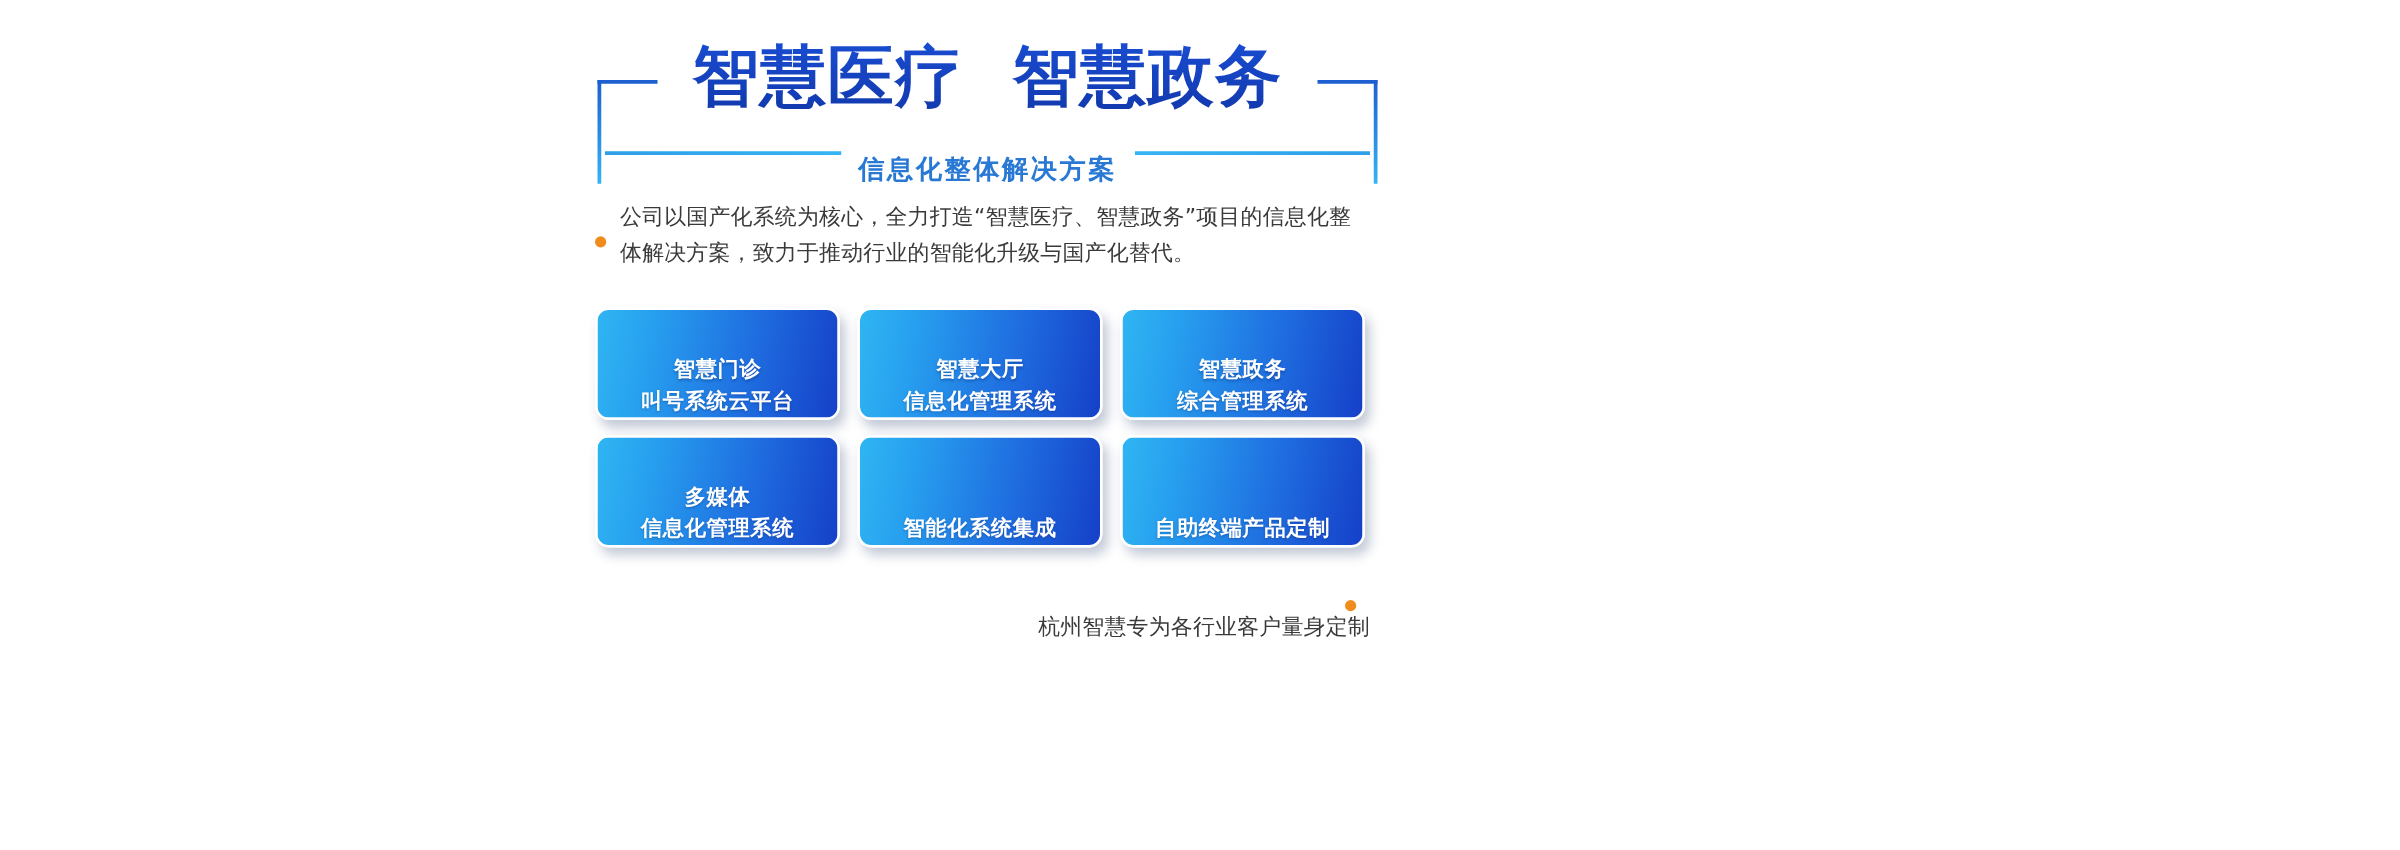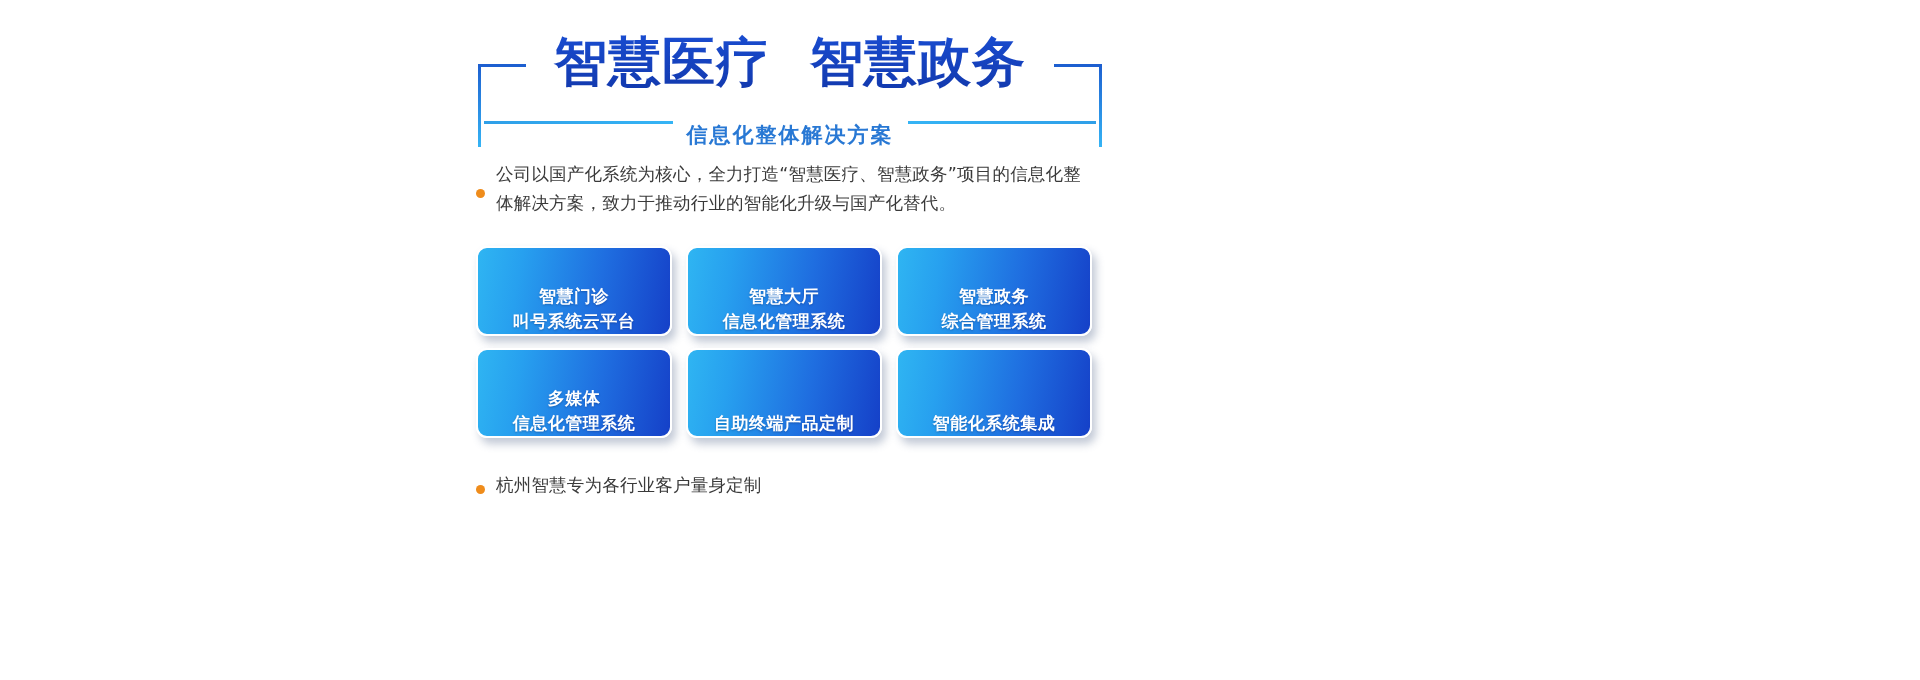--- a/index.html
+++ b/index.html
@@ -179,22 +179,23 @@
 
   
   .footer-bullets {
     position: absolute;
     left: 476px;
     top: 472px;
     width: 620px;
   }
   .fbullet {
     display: flex;
-    align-items: center;
+    align-items: flex-end;
     margin-bottom: 14px;
+    flex-direction: column;
   }
   .fbullet .bullet-dot { margin-top: 8px; }
   .fbullet-text {
     font-size: 17.5px;
     line-height: 26px;
     color: #3a3a3a;
     font-family: "DejaVu Sans", "Liberation Sans", sans-serif;
     letter-spacing: 0.2px;
   }
 </style>
@@ -234,24 +235,24 @@
     </div>
     <div class="card">
       <div class="card-label">智慧政务
 综合管理系统</div>
     </div>
     <div class="card">
       <div class="card-label">多媒体
 信息化管理系统</div>
     </div>
     <div class="card">
+      <div class="card-label">智能化系统集成</div>
+    </div>
+    <div class="card">
       <div class="card-label">自助终端产品定制</div>
-    </div>
-    <div class="card">
-      <div class="card-label">智能化系统集成</div>
     </div>
   </div>
 
   <div class="footer-bullets">
     <div class="fbullet">
       <span class="bullet-dot"></span>
       <div class="fbullet-text">杭州智慧专为各行业客户量身定制</div>
     </div>
   </div>
 

